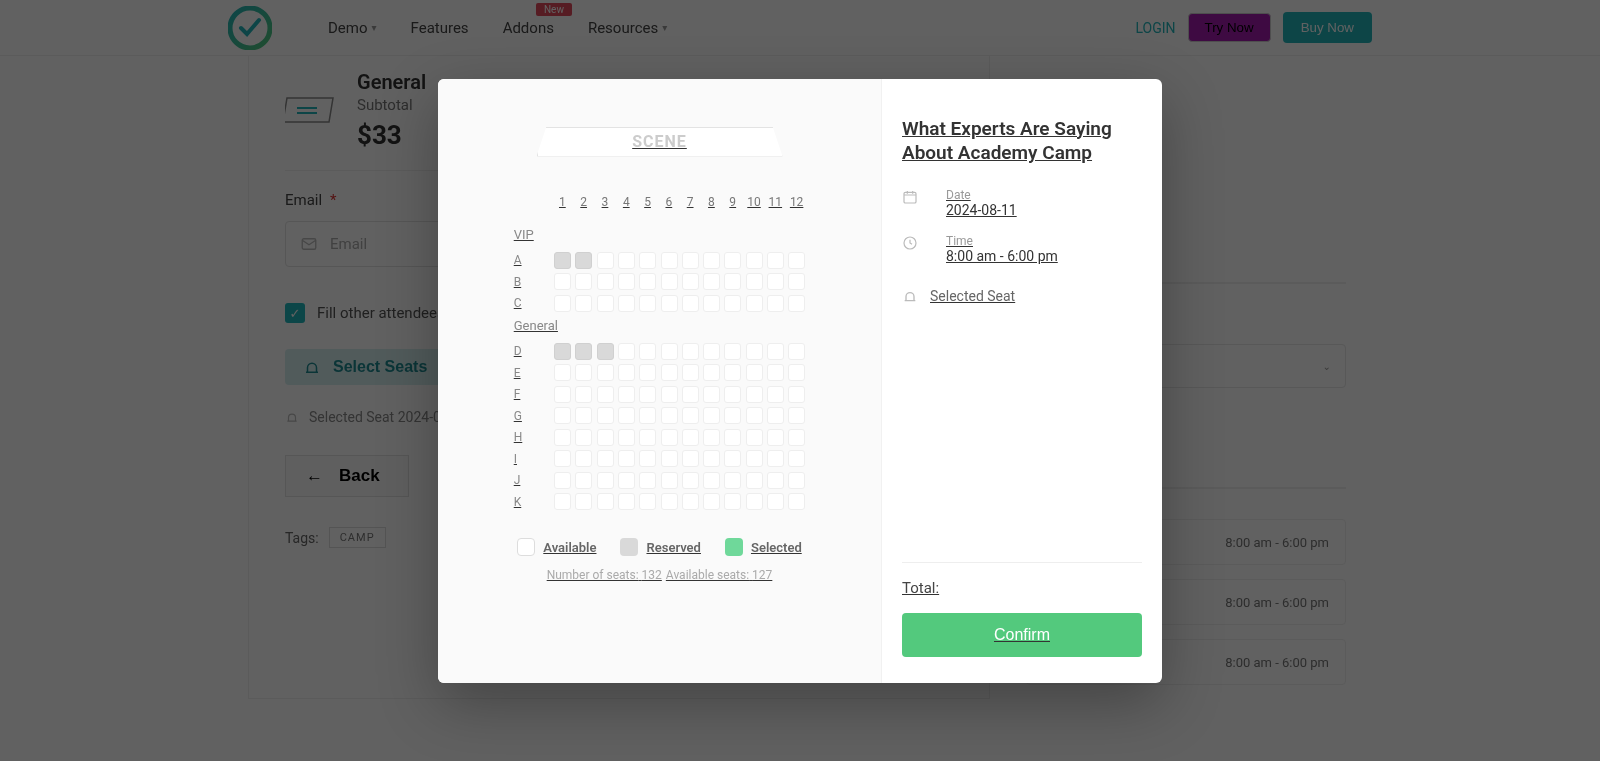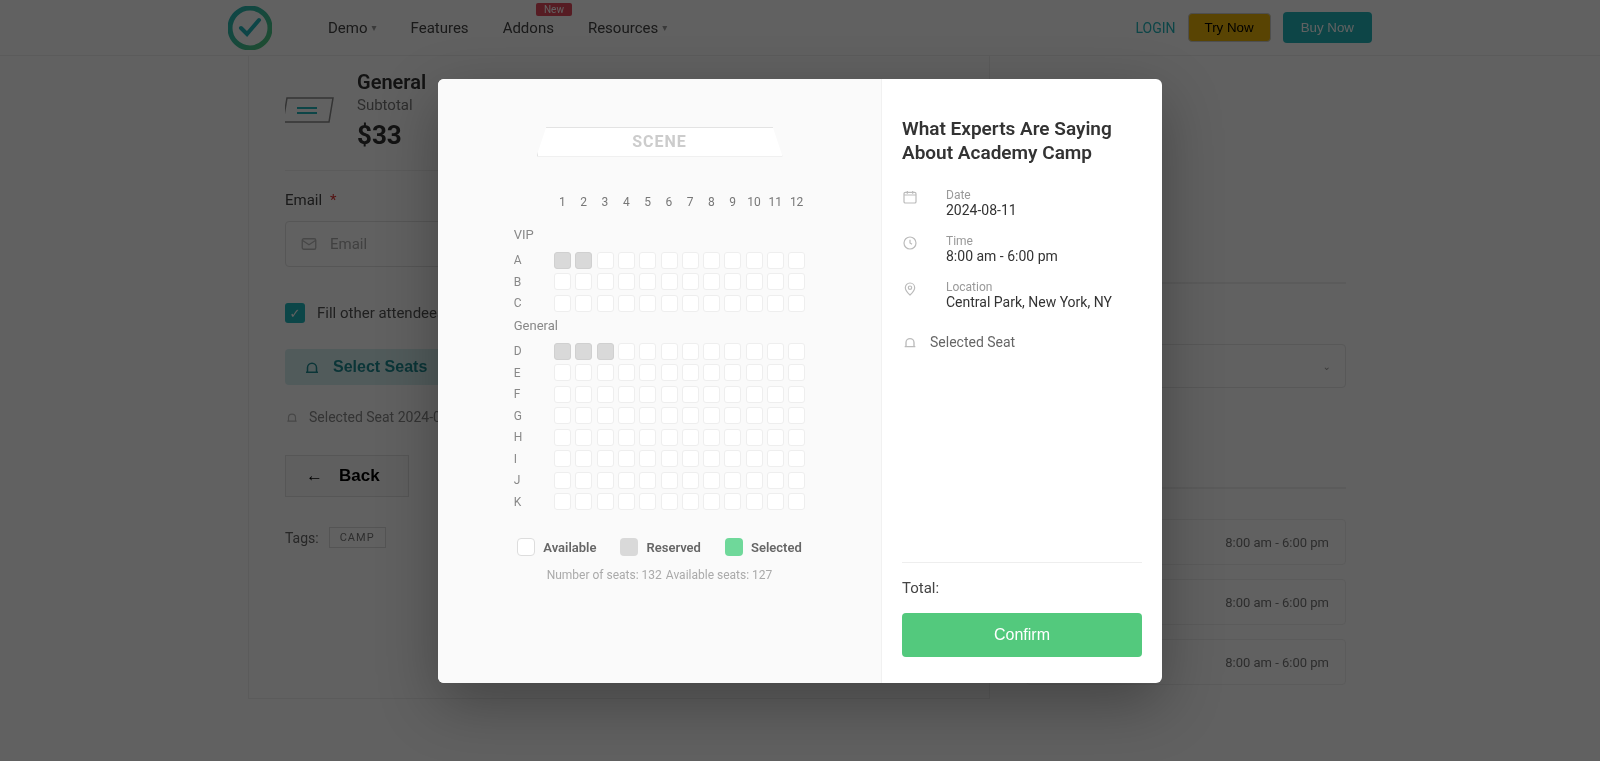--- a/index.html
+++ b/index.html
@@ -30,21 +30,21 @@
   }
   .navlinks { display: flex; gap: 34px; align-items: center; font-size: 15px; color: #444; }
   .navlink { position: relative; display: flex; align-items: center; gap: 4px; cursor: pointer; }
   .badge-new {
     position: absolute; top: -16px; right: -18px;
     background: #e24a5c; color: #fff; font-size: 10px;
     padding: 1px 8px; border-radius: 2px;
   }
   .topbar-right { margin-left: auto; display: flex; align-items: center; gap: 12px; font-size: 14px; }
   .login-link { color: #23b6bc; }
-  .btn-try { border: 1px solid #ccc; background: #eab308; padding: 6px 16px; border-radius: 4px; }
+  .btn-try { border: 1px solid #ccc; background: #a21caf; padding: 6px 16px; border-radius: 4px; }
   .btn-buy { background: #23b6bc; color: #fff; padding: 8px 18px; border-radius: 4px; border: none; }
 
   .midwrap { display: flex; }
   .left-panel {
     margin-left: 248px;
     width: 742px;
     border: 1px solid #eee;
     border-top: none;
     padding: 14px 36px 30px;
   }
@@ -95,21 +95,21 @@
   .right-panel .section-title::after { content:""; position:absolute; left:0; bottom:-2px; width:48px; height:2px; background:#23b6bc; }
   .att-select { margin-top: 60px; border:1px solid #e6e6e6; height:44px; border-radius:4px; display:flex; align-items:center; justify-content:space-between; padding:0 14px; color:#888; margin-bottom:70px;}
   .occ-card { border:1px solid #eee; border-radius:4px; padding:14px 16px; display:flex; justify-content:space-between; align-items:center; margin-bottom:14px; font-size:14px; }
   .occ-date { color:#1f8c92; font-weight:500; }
   .occ-time { color:#777; font-size:13px; }
 
   
   .overlay {
     position: absolute; inset: 0;
     background: rgba(0,0,0,0.62);
-    display: flex; align-items: center; justify-content: center;
+    display: flex; align-items: center; justify-content: center; text-decoration: underline;
   }
   .modal {
     width: 724px;
     height: 604px;
     background: #fff;
     border-radius: 6px;
     display: flex;
     overflow: hidden;
     box-shadow: 0 20px 60px rgba(0,0,0,0.3);
   }
@@ -518,30 +518,20 @@
       <div class="meta-item">
         <svg class="meta-icon clock-icon" viewBox="0 0 24 24" fill="none" stroke="currentColor" stroke-width="1.8">
             <circle cx="12" cy="12" r="9"></circle>
             <path d="M12 7v5l3 2"></path>
           </svg>
         <div>
           <div class="meta-label">Time</div>
           <div class="meta-value">8:00 am - 6:00 pm</div>
         </div>
       </div>
-      <div class="meta-item">
-        <svg class="meta-icon pin-icon" viewBox="0 0 24 24" fill="none" stroke="currentColor" stroke-width="1.8">
-            <path d="M12 21s-7-6.5-7-11a7 7 0 0114 0c0 4.5-7 11-7 11z"></path>
-            <circle cx="12" cy="10" r="2.5"></circle>
-          </svg>
-        <div>
-          <div class="meta-label">Location</div>
-          <div class="meta-value">Central Park, New York, NY</div>
-        </div>
-      </div>
 
       <div class="sel-seat-header">
         <svg width="16" height="16" viewBox="0 0 24 24" fill="none" stroke="#bbb" stroke-width="2">
             <path d="M6 19v-6a6 6 0 0112 0v6M4 19h16"></path>
           </svg>
         <span>Selected Seat</span>
       </div>
 
       <div class="spacer"></div>
       <div class="total-line">Total:</div>

